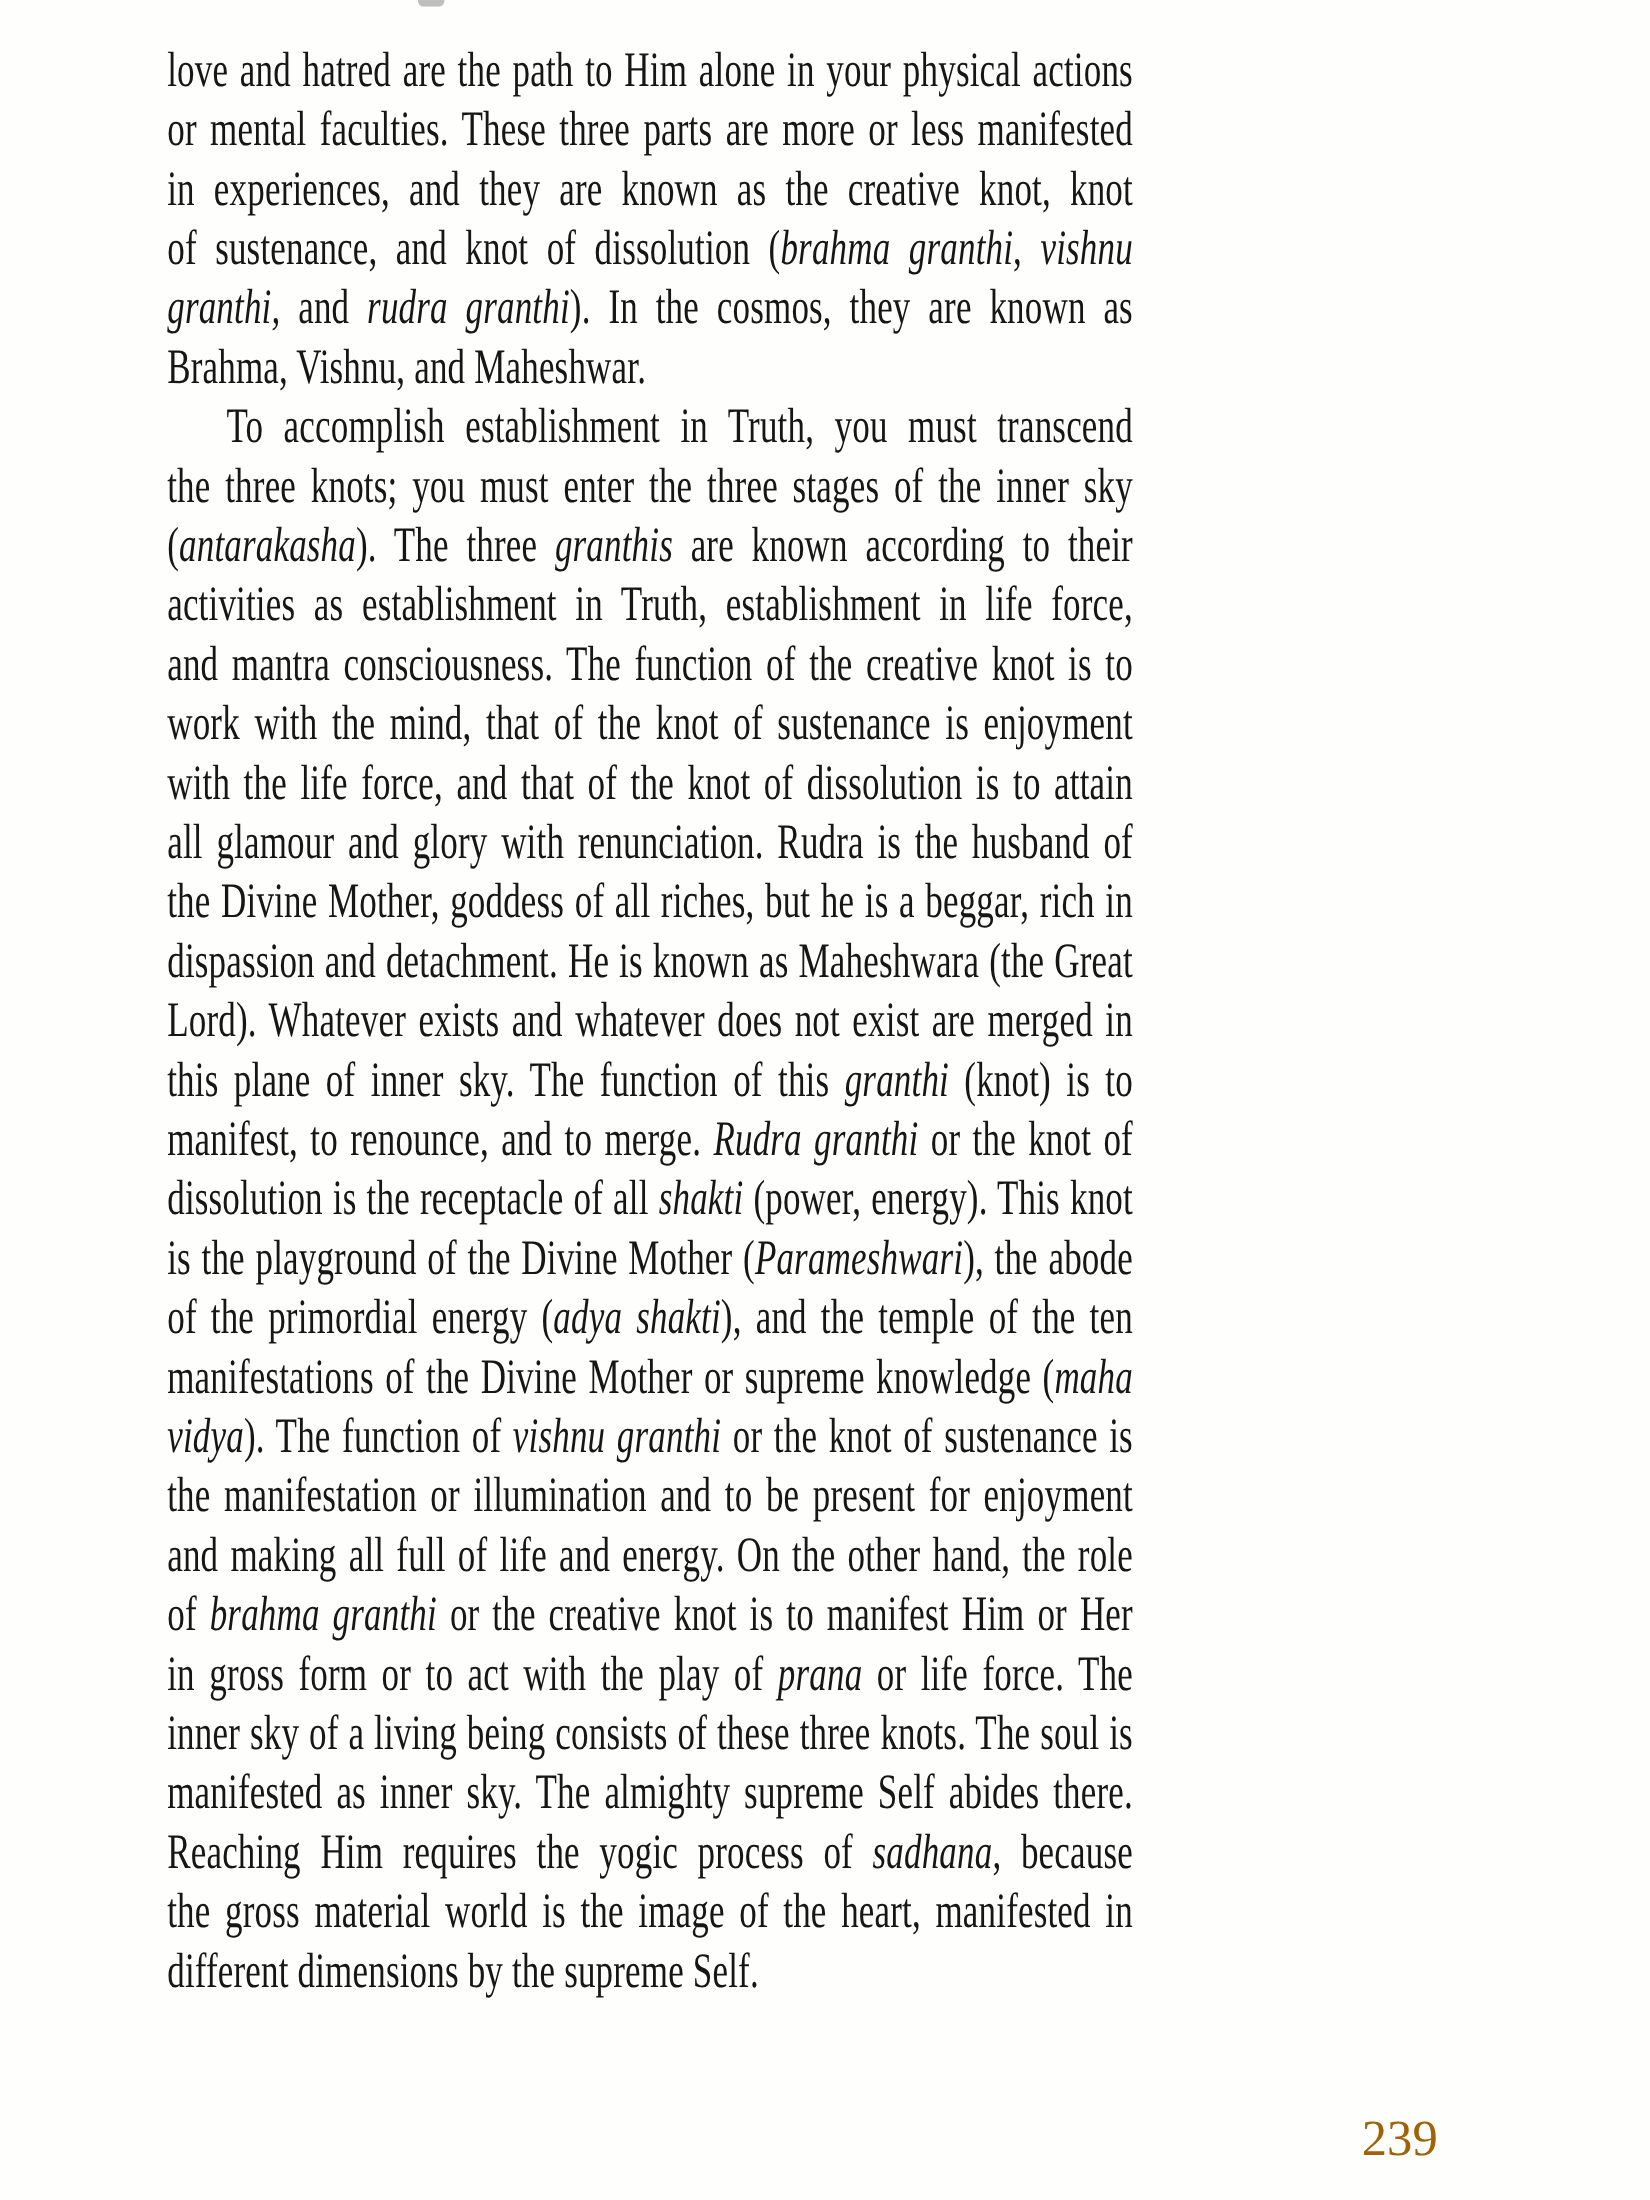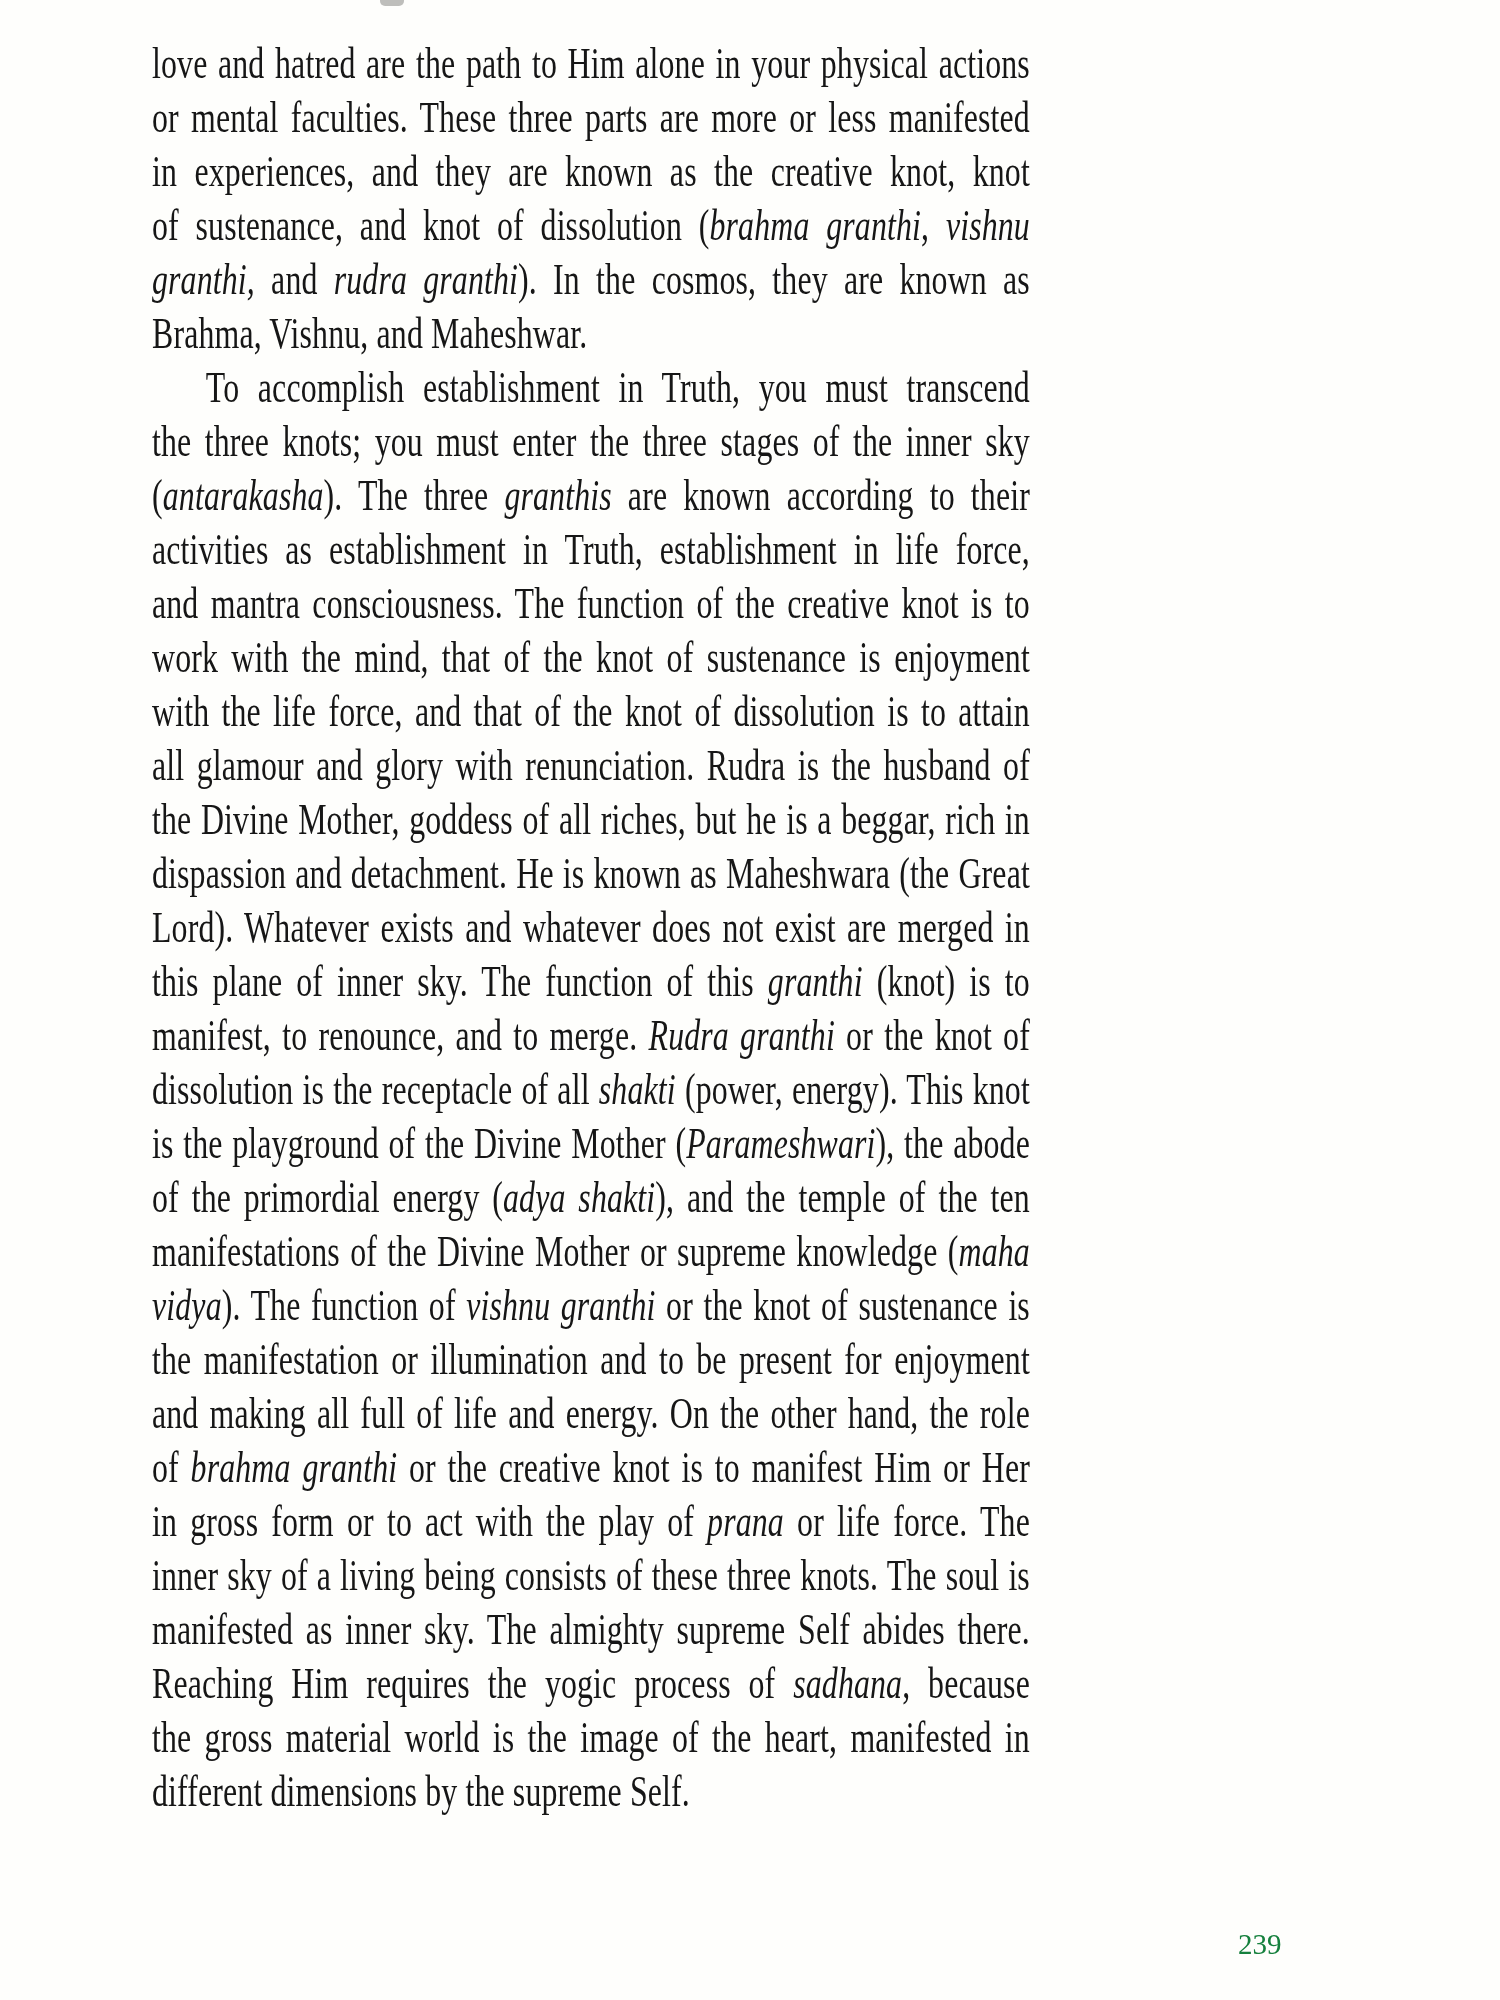--- a/index.html
+++ b/index.html
@@ -48,23 +48,23 @@
   .line.ind {
     text-indent: 76px;
   }
   .line em {
     font-style: italic;
   }
   .page-number {
     position: absolute;
     left: 1238px;
     top: 1918px;
-    font-size: 29px;
+    font-size: 46px;
     line-height: 52px;
-    color: #15803d;
+    color: #a16207;
   }
 </style>
 </head>
 <body>
 
 <div class="page">
   <div class="scan-smudge"></div>
   <div class="text-block">
       <div class="line"><span>love and hatred are the path to Him alone in your physical actions</span></div>
       <div class="line"><span>or mental faculties. These three parts are more or less manifested</span></div>

